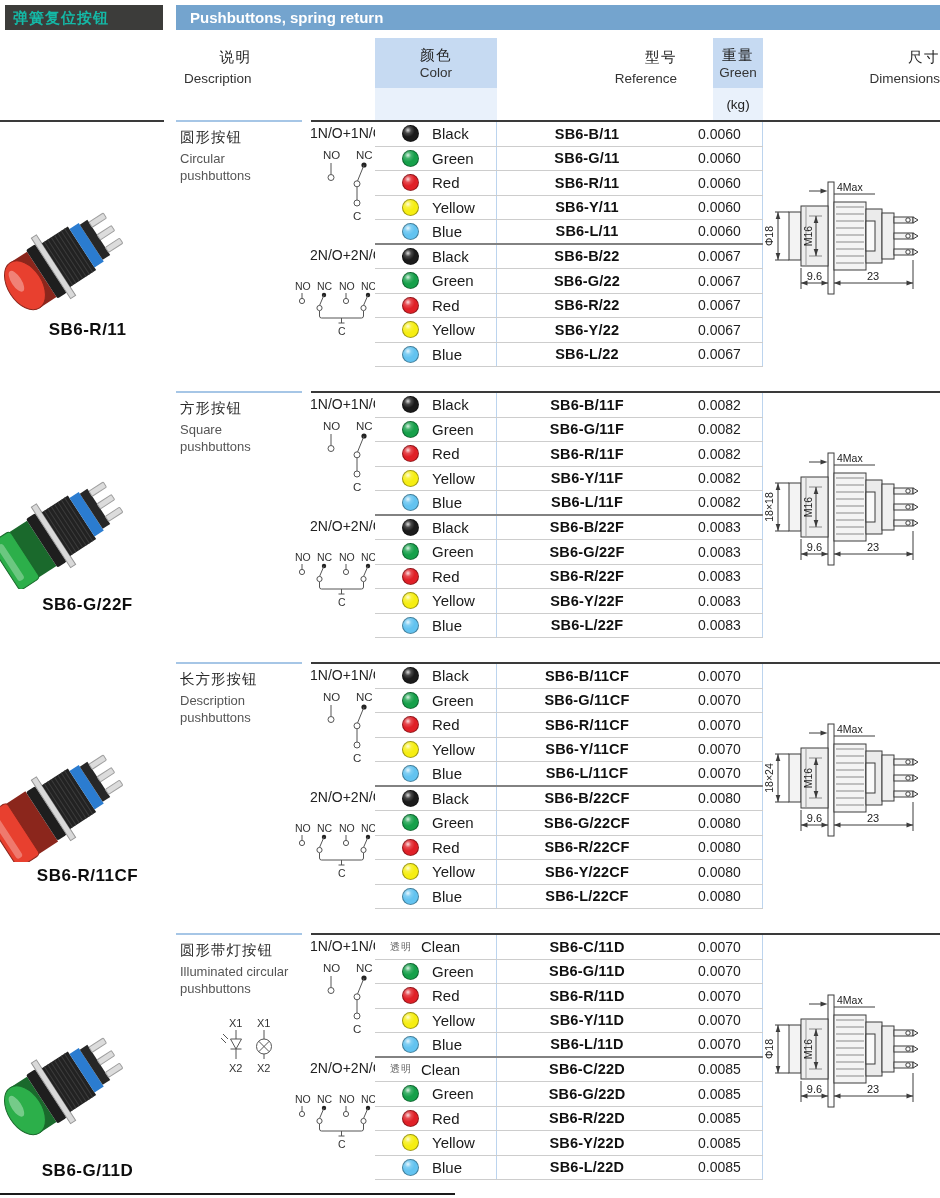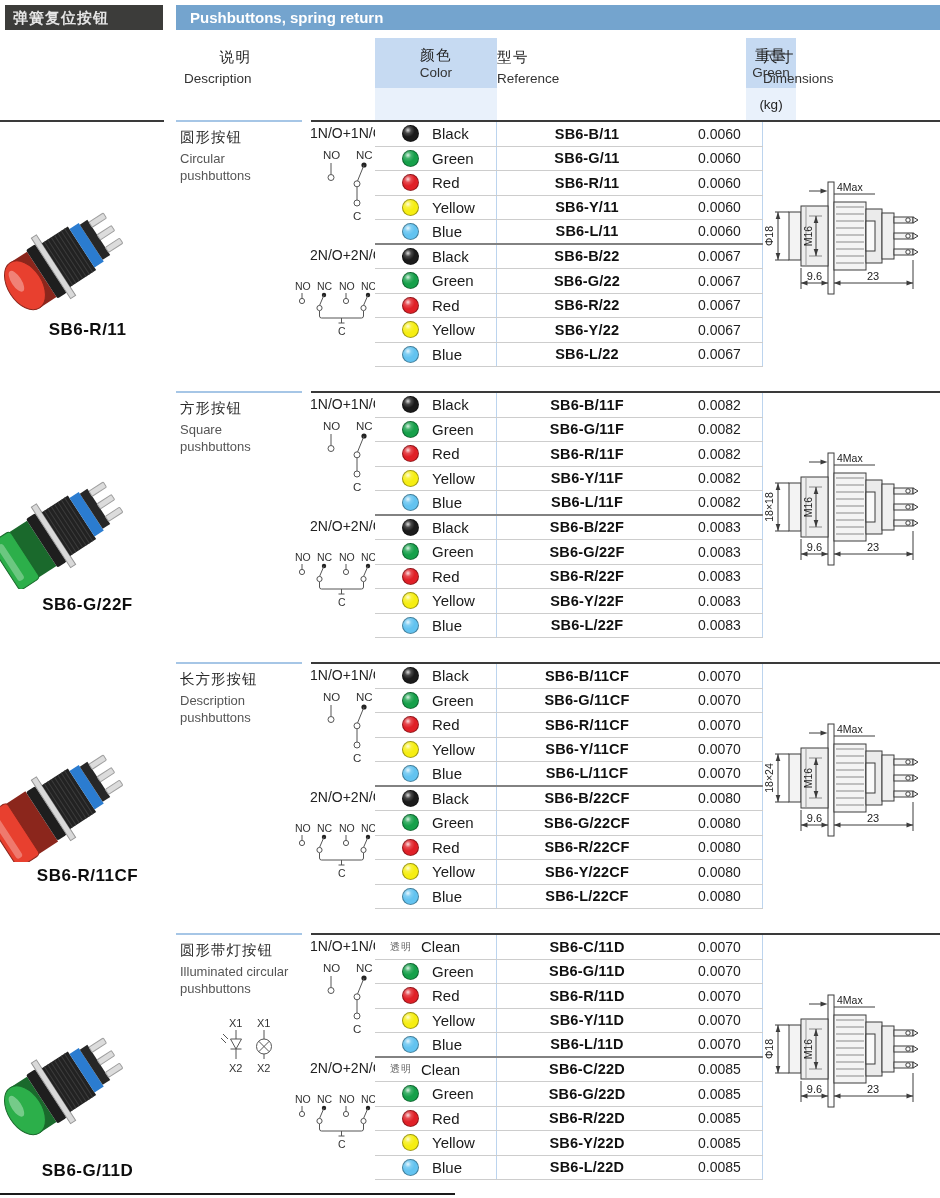--- a/index.html
+++ b/index.html
@@ -1,34 +1,34 @@
 <!DOCTYPE html>
 <html><head>
 <meta charset="utf-8">
 <style>
   html,body{margin:0;padding:0;background:#fff;}
   body{font-family:"Liberation Sans","DejaVu Sans",sans-serif;}
   .page{position:relative;width:940px;height:1198px;background:#fff;overflow:hidden;color:#222;}
 
   
   .title-black{position:absolute;left:5px;top:5px;width:158px;height:25px;background:#3c3c3a;
-    color:#e5e5e5;font-size:15px;font-weight:bold;line-height:25px;padding-left:8px;box-sizing:border-box;letter-spacing:1px;}
+    color:#14b8a6;font-size:15px;font-weight:bold;line-height:25px;padding-left:8px;box-sizing:border-box;letter-spacing:1px;}
   .title-bar{position:absolute;left:176px;top:5px;left:176px;width:764px;height:25px;background:#74a4ce;
     color:#fff;font-weight:bold;font-size:15px;line-height:25px;padding-left:14px;box-sizing:border-box;}
 
   
-  .plainhead{position:absolute;top:47px;text-align:left;font-size:14px;line-height:1.5;}
+  .plainhead{position:absolute;top:47px;text-align:right;font-size:14px;line-height:1.5;}
   #desc-head{left:184px;text-align:right;}
   #ref-head{left:497px;width:180px;}
   #dims-head{left:763px;width:177px;}
   .zh{font-size:14.5px;color:#222;letter-spacing:1.5px;}
   .en{font-size:13.5px;color:#333;letter-spacing:0;}
   .hcell{position:absolute;box-sizing:border-box;text-align:center;border-radius:22px;}
   #color-head{left:375px;top:38px;width:122px;}
-  #weight-head{left:710px;top:38px;width:86px;padding-left:36px;}
+  #weight-head{left:677px;top:38px;width:86px;padding-left:36px;}
   .hcell .t{height:50px;display:flex;flex-direction:column;justify-content:center;background:#c6daf2;}
   .hcell .b{height:33px;background:#e9f1fb;display:flex;align-items:center;justify-content:center;font-size:13.5px;color:#222;}
 
   
   .sec{position:absolute;left:0;width:940px;height:247px;}
   .line{position:absolute;top:0;height:2px;}
   .line-photo{left:0;width:164px;background:#3a3a3a;}
   .line-blue{left:176px;width:126px;background:#a6c6e6;}
   .line-dark{left:311px;width:629px;background:#3a3a3a;}
 

